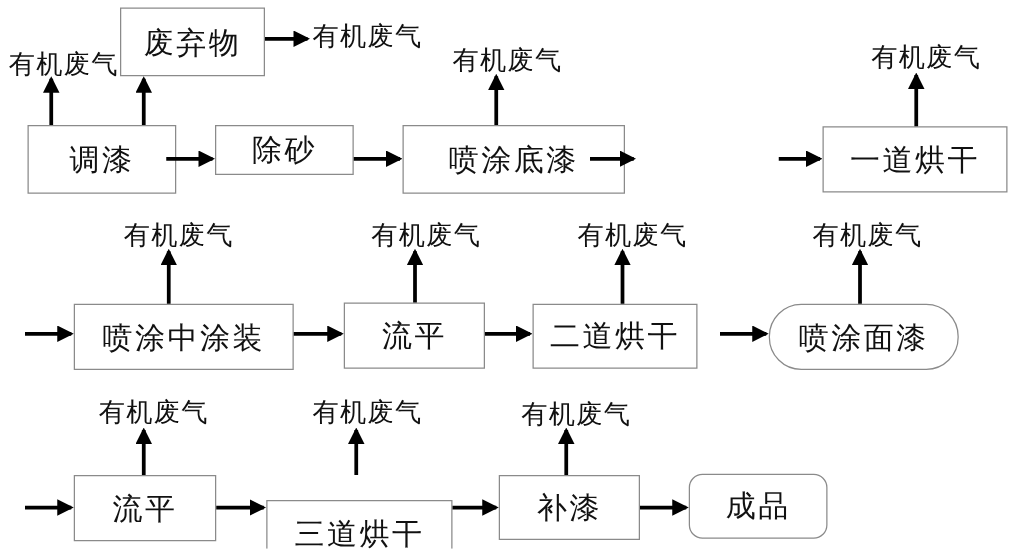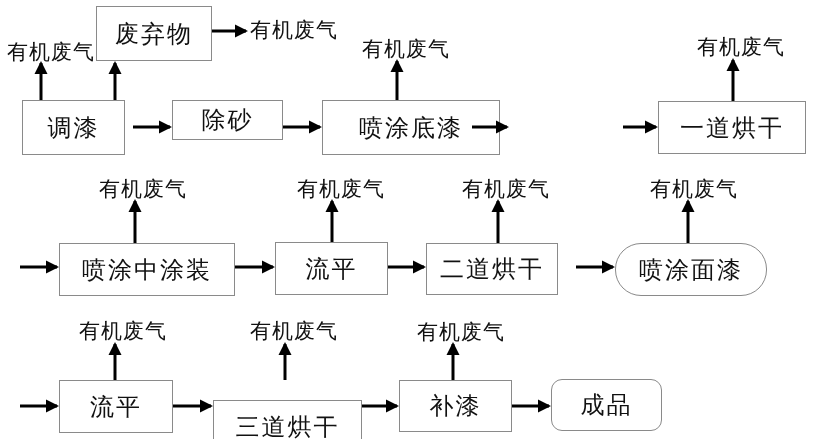--- a/index.html
+++ b/index.html
@@ -43,21 +43,21 @@
     pointer-events: none;
   }
 </style>
 </head>
 <body>
 
 <div id="canvas">
     <div class="node" style="left: 96px; top: 6px; width: 116px; height: 55px; border-color: rgb(138, 138, 138);">
       <span>废弃物</span>
     </div>
-    <div class="node" style="left: 22px; top: 100px; width: 103px; height: 55px; border-color: rgb(138, 138, 138);">
+    <div class="node" style="left: 22px; top: 100px; width: 119px; height: 55px; border-color: rgb(138, 138, 138);">
       <span>调漆</span>
     </div>
     <div class="node" style="left: 172px; top: 100px; width: 111px; height: 40px; border-color: rgb(138, 138, 138);">
       <span>除砂</span>
     </div>
     <div class="node" style="left: 322px; top: 100px; width: 178px; height: 55px; border-color: rgb(138, 138, 138);">
       <span>喷涂底漆</span>
     </div>
     <div class="node" style="left: 658px; top: 101px; width: 148px; height: 53px; border-color: rgb(138, 138, 138);">
       <span>一道烘干</span>

